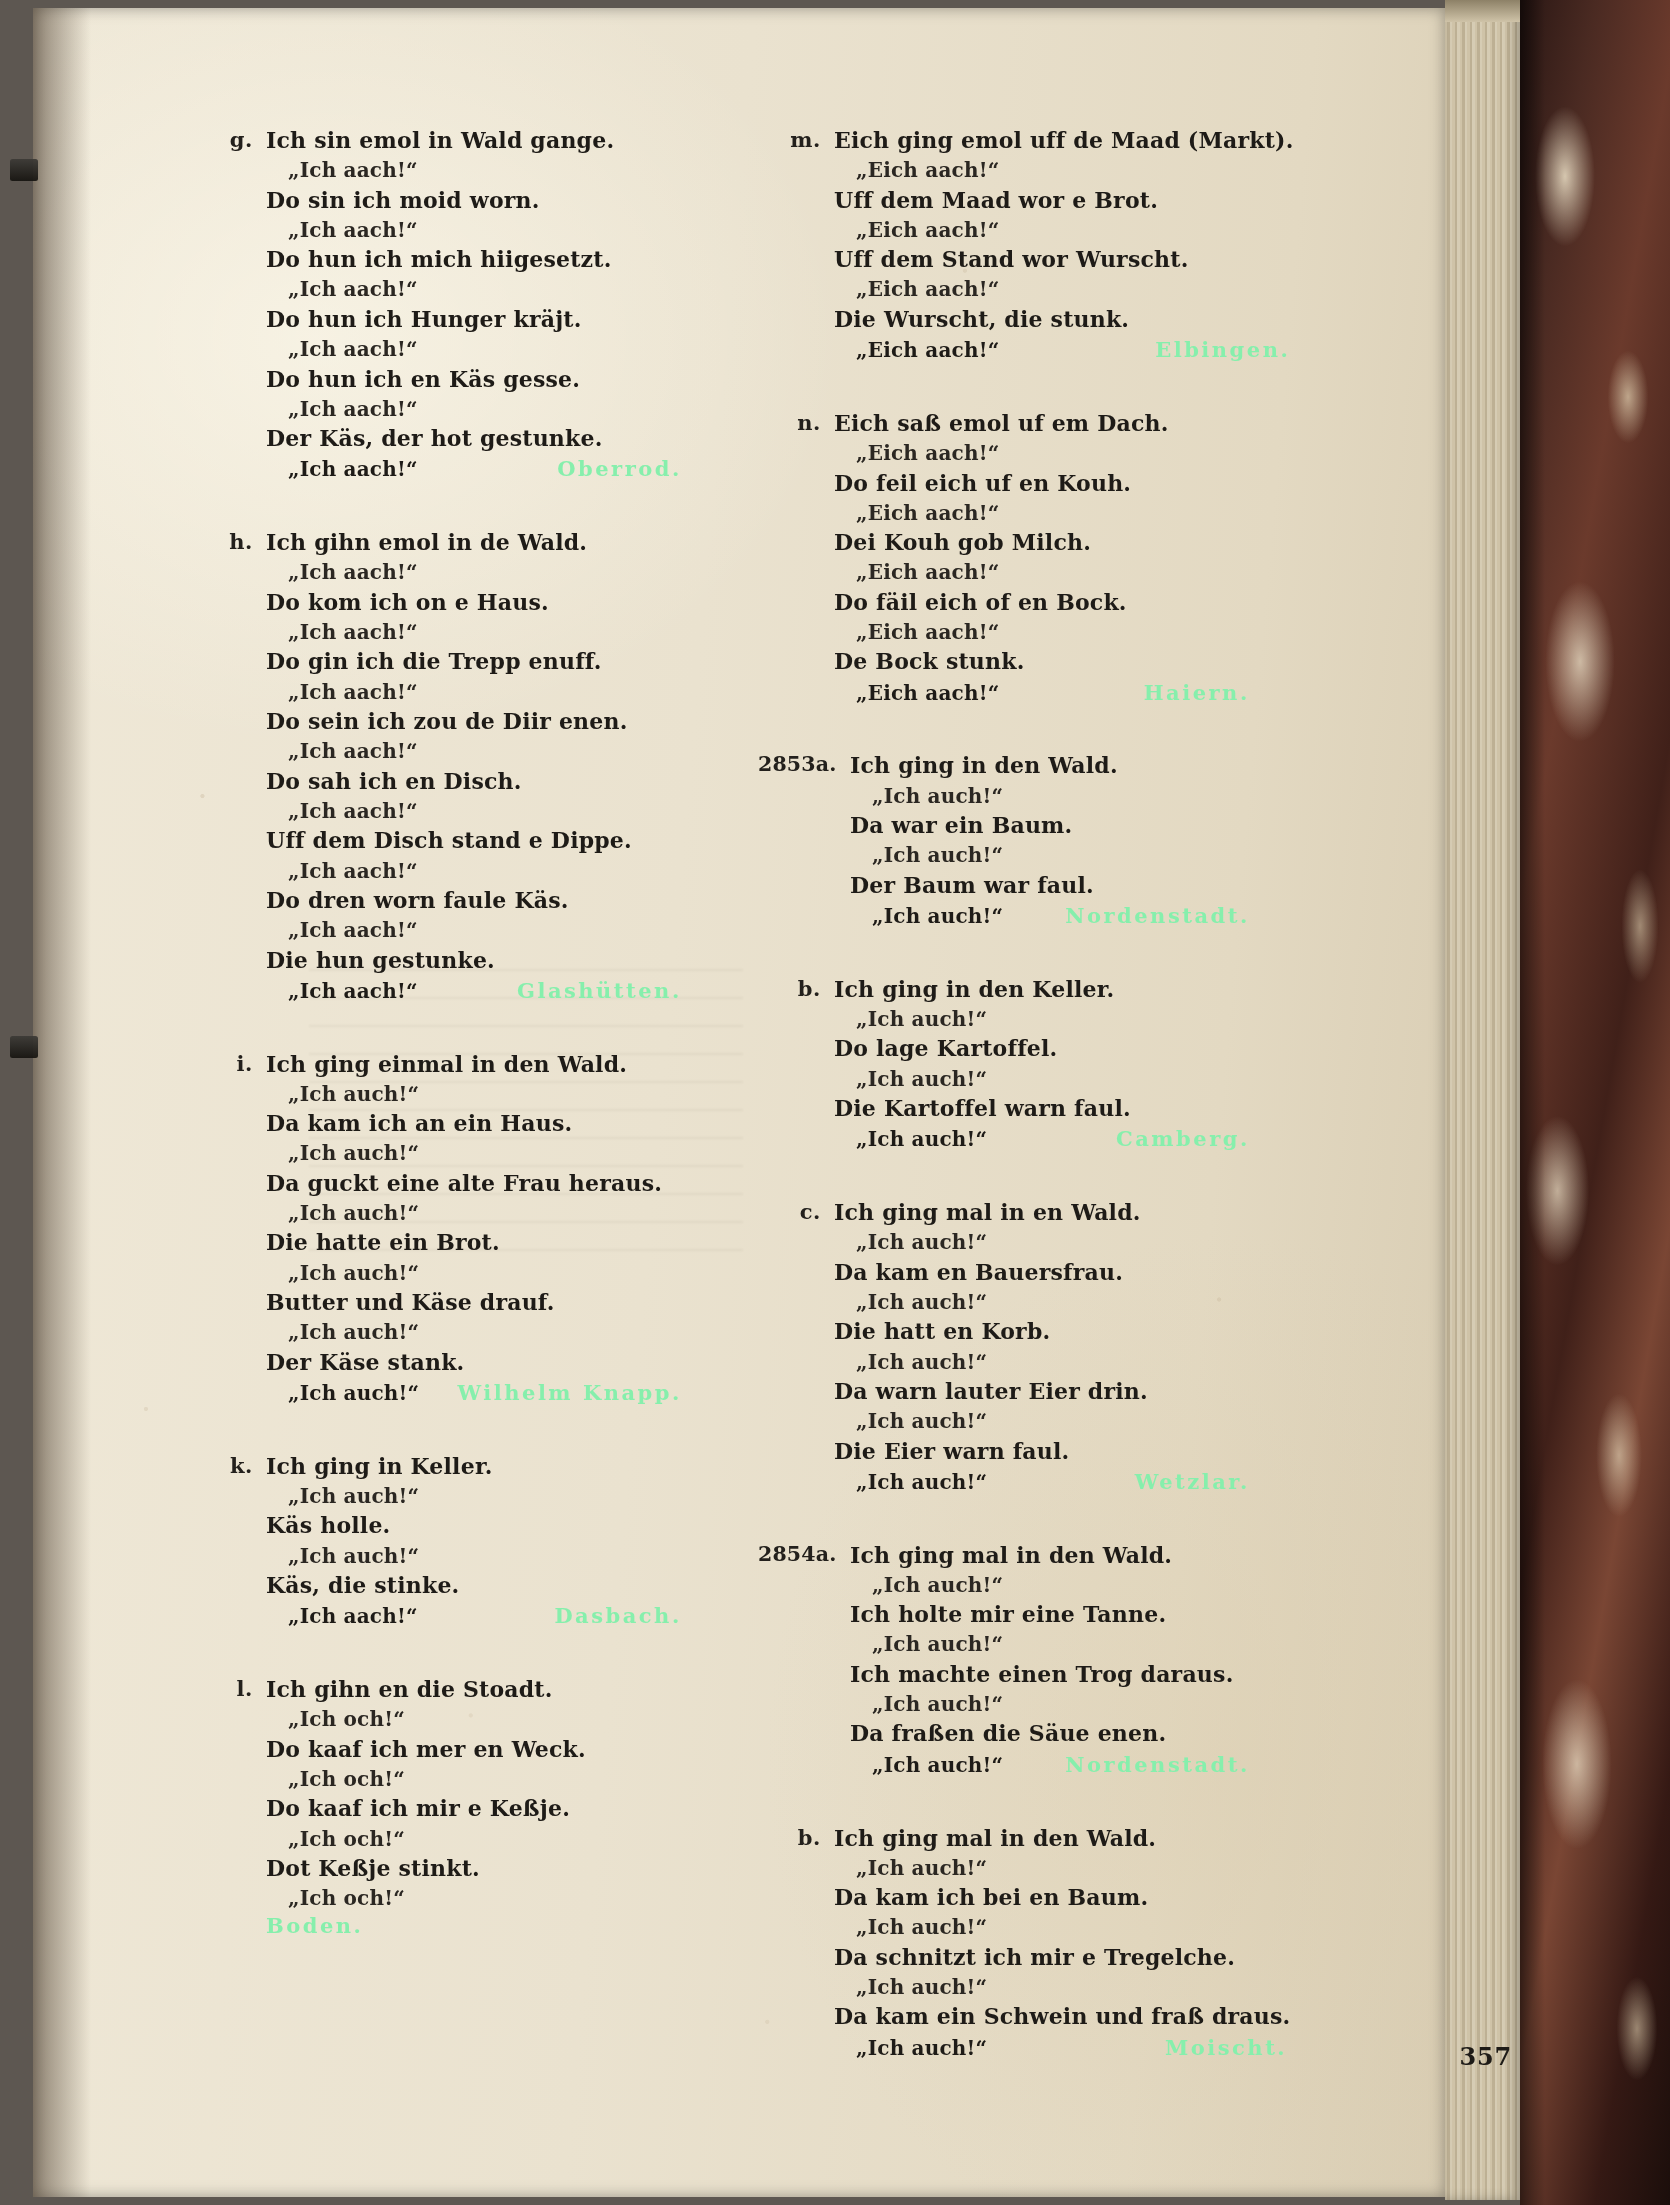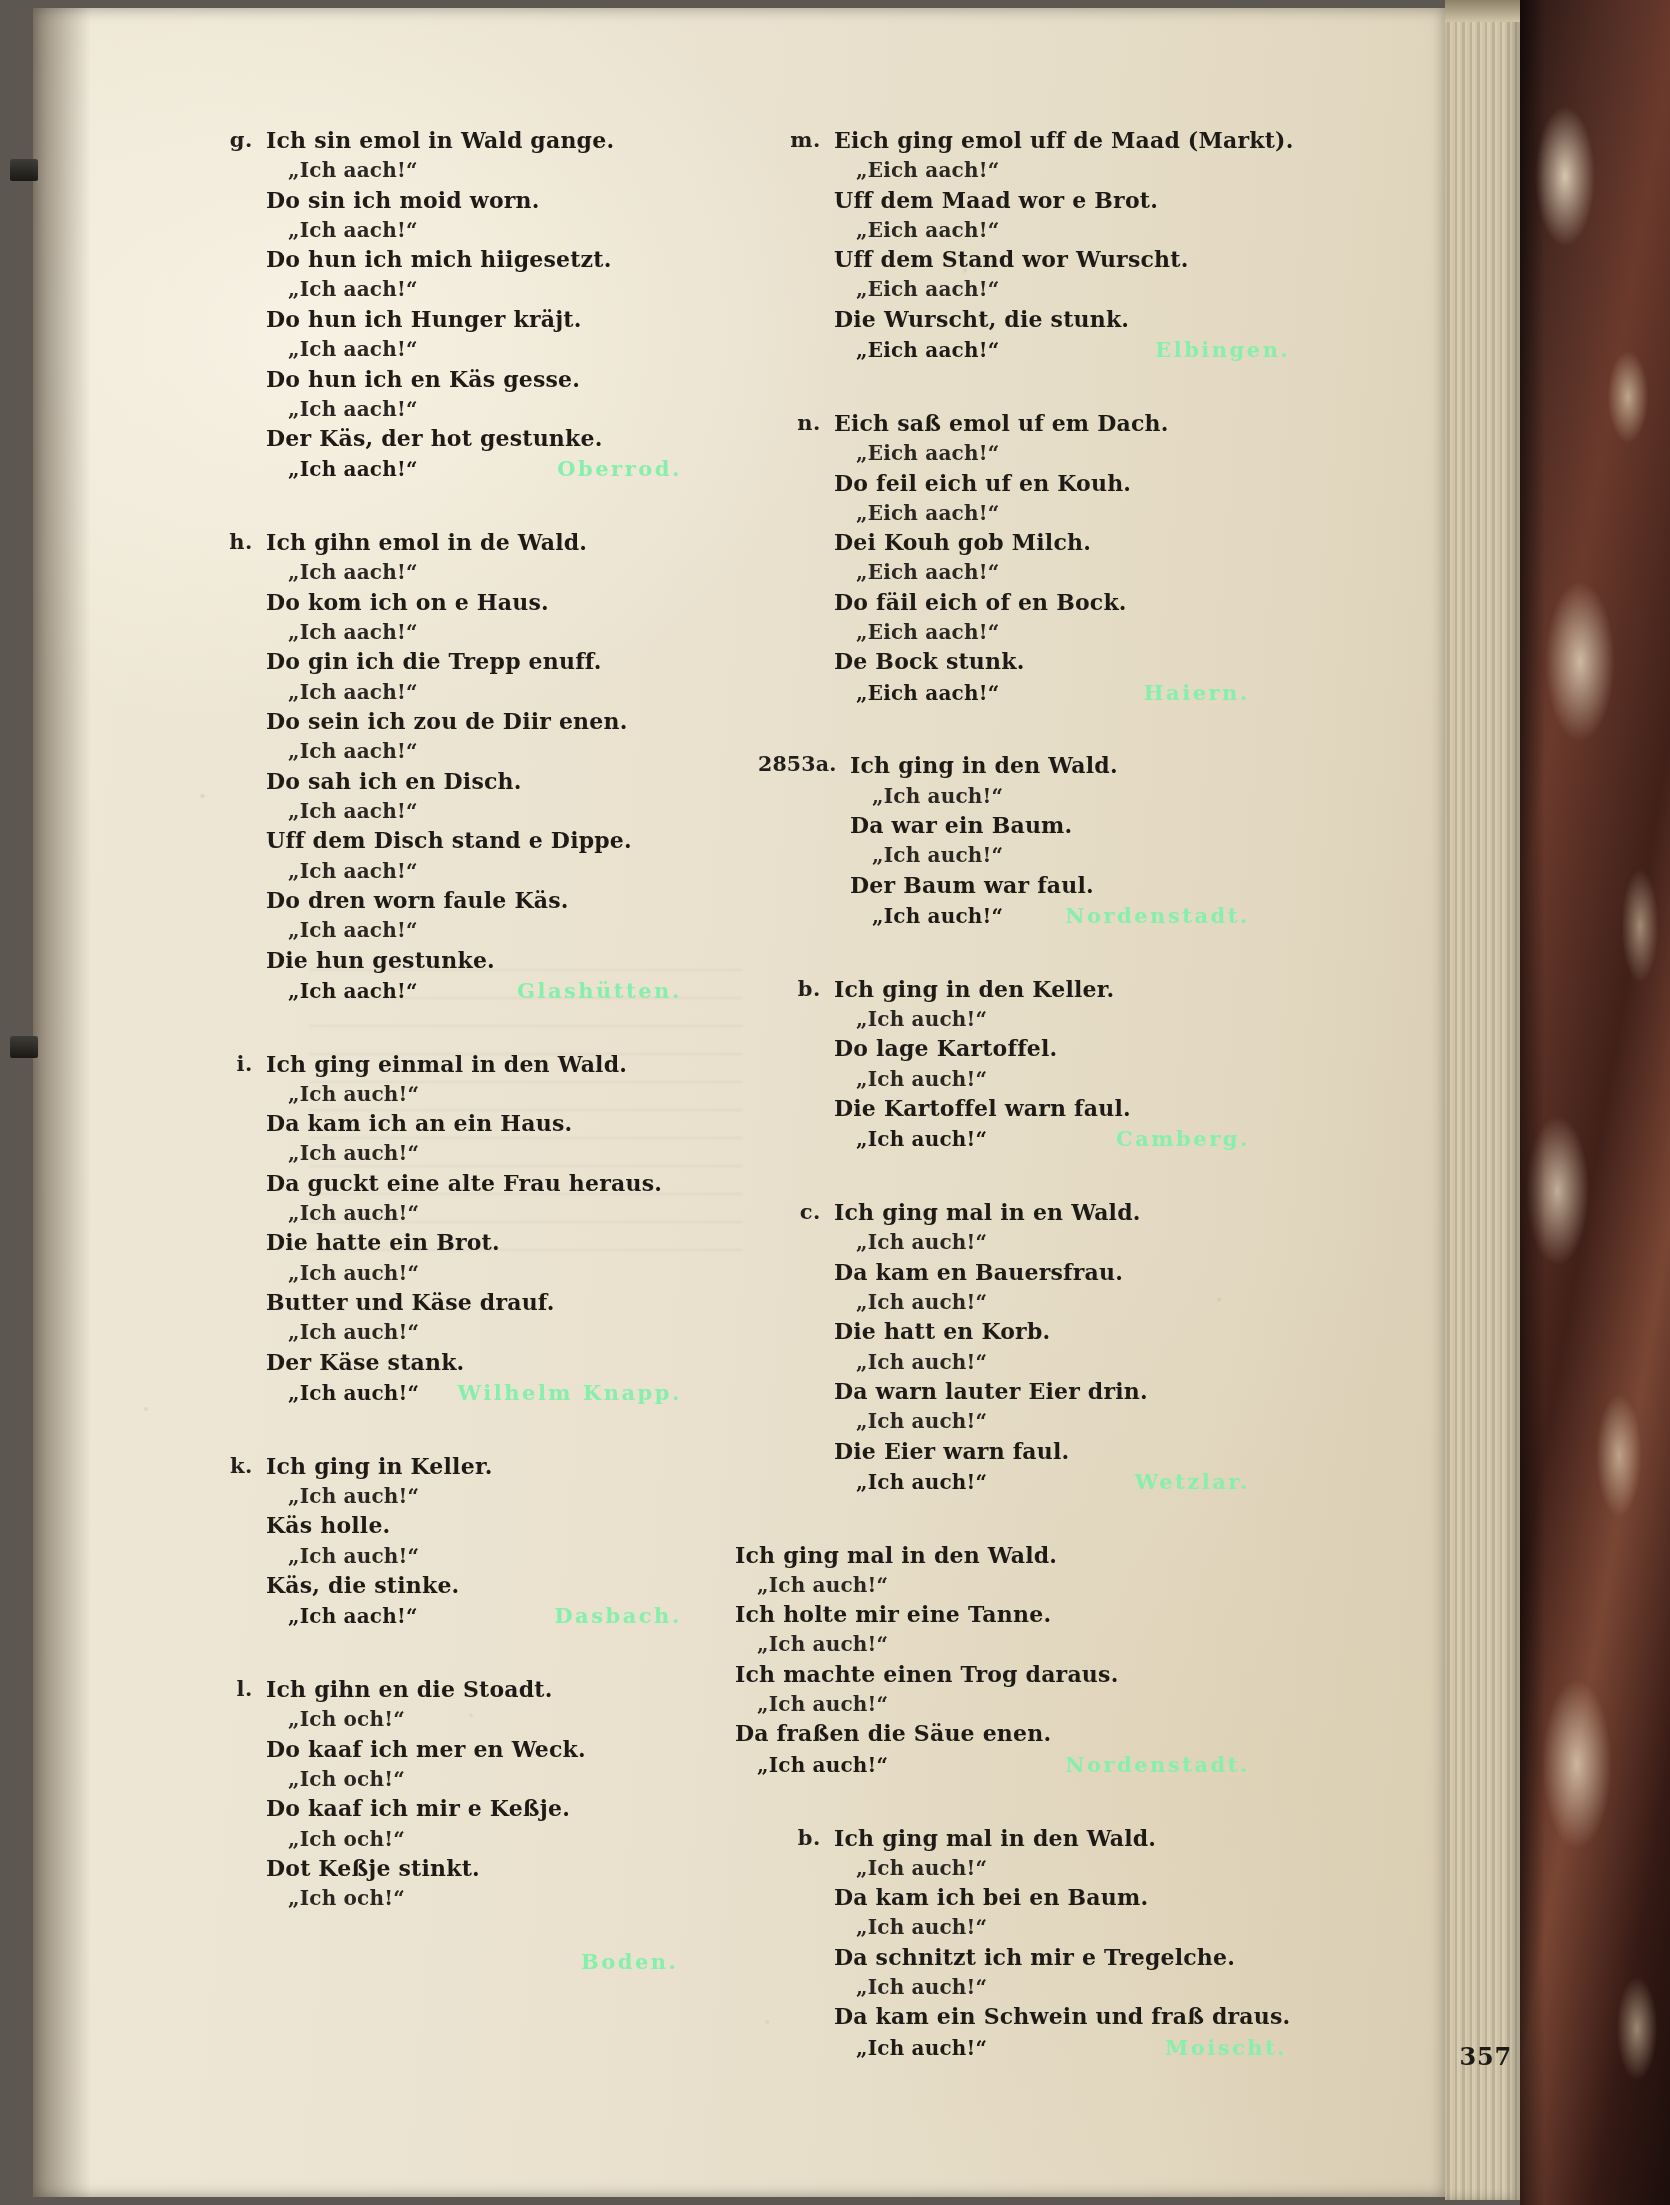--- a/index.html
+++ b/index.html
@@ -201,23 +201,22 @@
   }
   .place {
     margin-left: auto;
     padding-right: 3.3px;
     letter-spacing: 2.5px;
     font-size: 21px;
     color: #86efac;
   }
   .place-row {
     display: flex;
-    justify-content: flex-end;
+    justify-content: flex-start;
     padding-right: 3.3px;
-    margin-top: 36px;
   }
   .place-row .place { margin-left: 0; }
 
   .folio {
     position: absolute;
     right: 159px;
     bottom: 134px;
     font-size: 24px;
     letter-spacing: 0.8px;
     color: #1e1b17;
@@ -434,20 +433,21 @@
           <div class="ln resp fraktur">„Ich auch!“</div>
           <div class="ln fraktur">Die Eier warn faul.</div>
           <div class="ln withplace fraktur">
             <span class="resp-txt">„Ich auch!“</span>
             <span class="place fraktur">Wetzlar.</span>
           </div>
         </div>
       </div>
 
       <div class="entry">
+        <div class="entry-label num fraktur">2854a.</div>
         <div class="entry-lines">
           <div class="ln fraktur">Ich ging mal in den Wald.</div>
           <div class="ln resp fraktur">„Ich auch!“</div>
           <div class="ln fraktur">Ich holte mir eine Tanne.</div>
           <div class="ln resp fraktur">„Ich auch!“</div>
           <div class="ln fraktur">Ich machte einen Trog daraus.</div>
           <div class="ln resp fraktur">„Ich auch!“</div>
           <div class="ln fraktur">Da fraßen die Säue enen.</div>
           <div class="ln withplace fraktur">
             <span class="resp-txt">„Ich auch!“</span>

